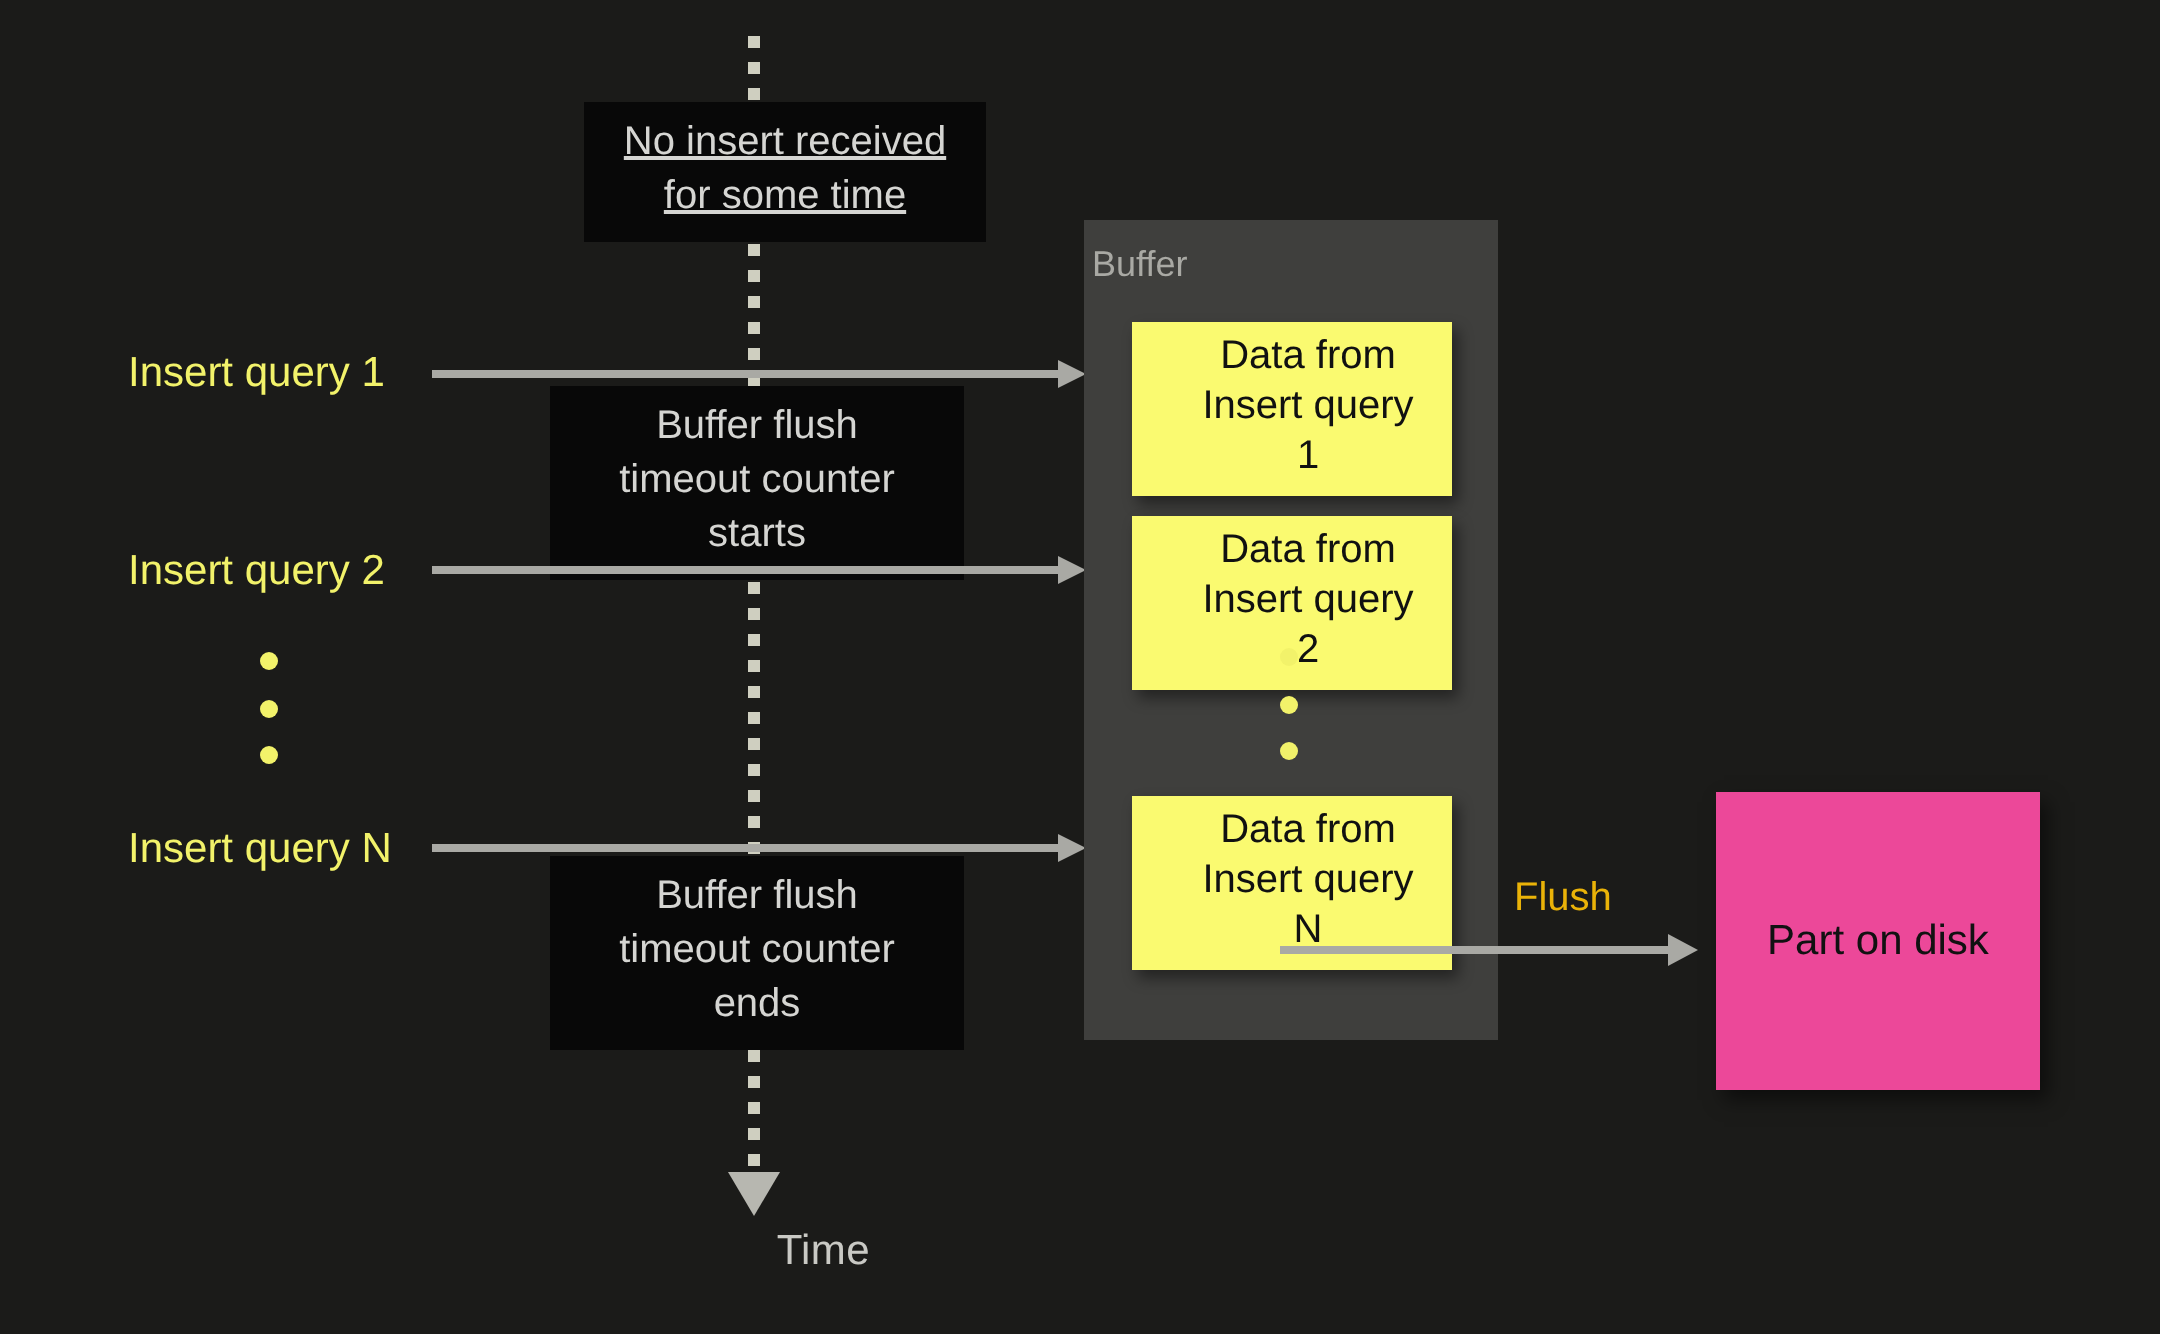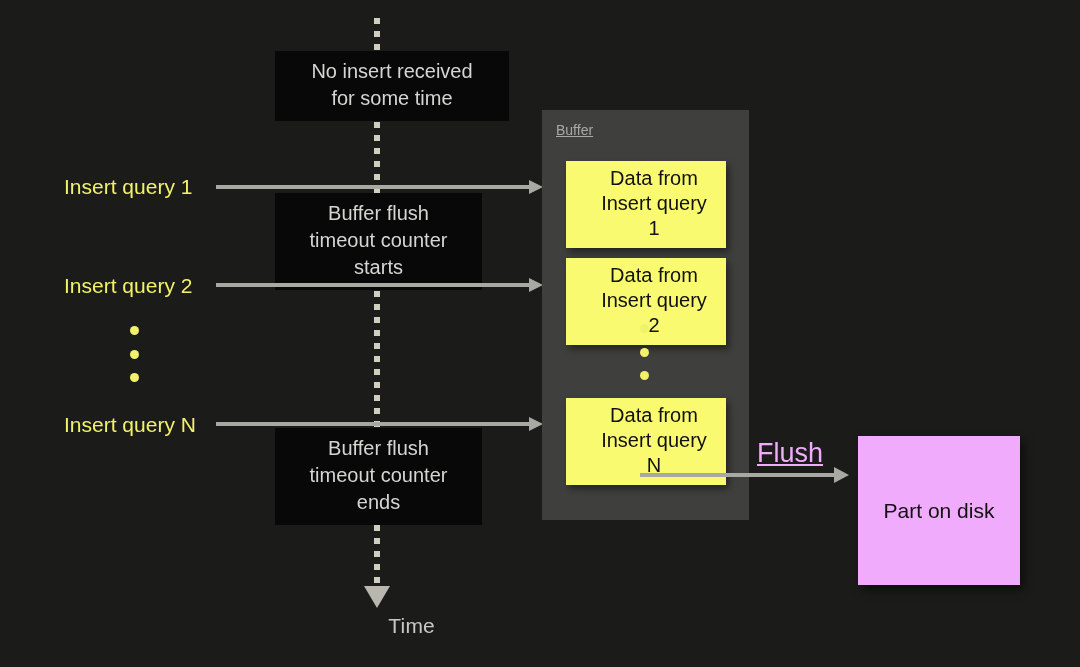--- a/index.html
+++ b/index.html
@@ -54,21 +54,21 @@
     position: absolute;
     background: #080808;
     color: #d5d5d2;
     font-size: 20px;
     line-height: 27px;
     text-align: center;
     padding: 7px 10px 9px 10px;
     box-sizing: border-box;
     white-space: pre-line;
   }
-  #note-no-insert { left: 275px; top: 51px;  width: 234px; }
+  #note-no-insert { left: 292px; top: 51px;  width: 201px; text-decoration: underline; }
   #note-flush-start { left: 275px; top: 193px; width: 207px; }
   #note-flush-end   { left: 275px; top: 428px; width: 207px; }
 
   
   .query-label {
     position: absolute;
     color: #f2f26a;
     font-size: 21px;
     white-space: nowrap;
     left: 64px;
@@ -126,25 +126,24 @@
   .buffer {
     position: absolute;
     left: 542px;
     top: 110px;
     width: 207px;
     height: 410px;
     background: #3f3f3d;
   }
   .buffer-title {
     position: absolute;
-    left: 14px;
+    left: 4px;
     top: 12px;
     color: #a9a9a4;
-    font-size: 14px;
-    text-decoration: underline;
+    font-size: 18px;
   }
 
   
   .data-chip {
     position: absolute;
     background: #fafa70;
     color: #111;
     font-size: 20px;
     line-height: 25px;
     text-align: center;
@@ -177,40 +176,38 @@
     right: 0; top: 2px;
     width: 0; height: 0;
     border-top: 8px solid transparent;
     border-bottom: 8px solid transparent;
     border-left: 15px solid #a9a9a4;
   }
   .flush-label {
     position: absolute;
     left: 757px;
     top: 438px;
-    color: #f0abfc;
-    font-size: 27px;
-    text-decoration: underline;
+    color: #eab308;
+    font-size: 20px;
   }
 
   
   .part-on-disk {
     position: absolute;
     left: 858px;
     top: 396px;
     width: 162px;
     height: 149px;
-    background: #f0abfc;
+    background: #ec4899;
     color: #111;
     font-size: 21px;
     display: flex;
     align-items: center;
     justify-content: center;
     box-shadow: 4px 5px 9px rgba(0,0,0,0.5);
-    margin-top: 40px;
   }
 </style>
 </head>
 <body>
 
 <div id="stage">
 
   <div class="time-axis"></div>
   <div class="time-arrowhead"></div>
   <div class="time-label">Time</div>

